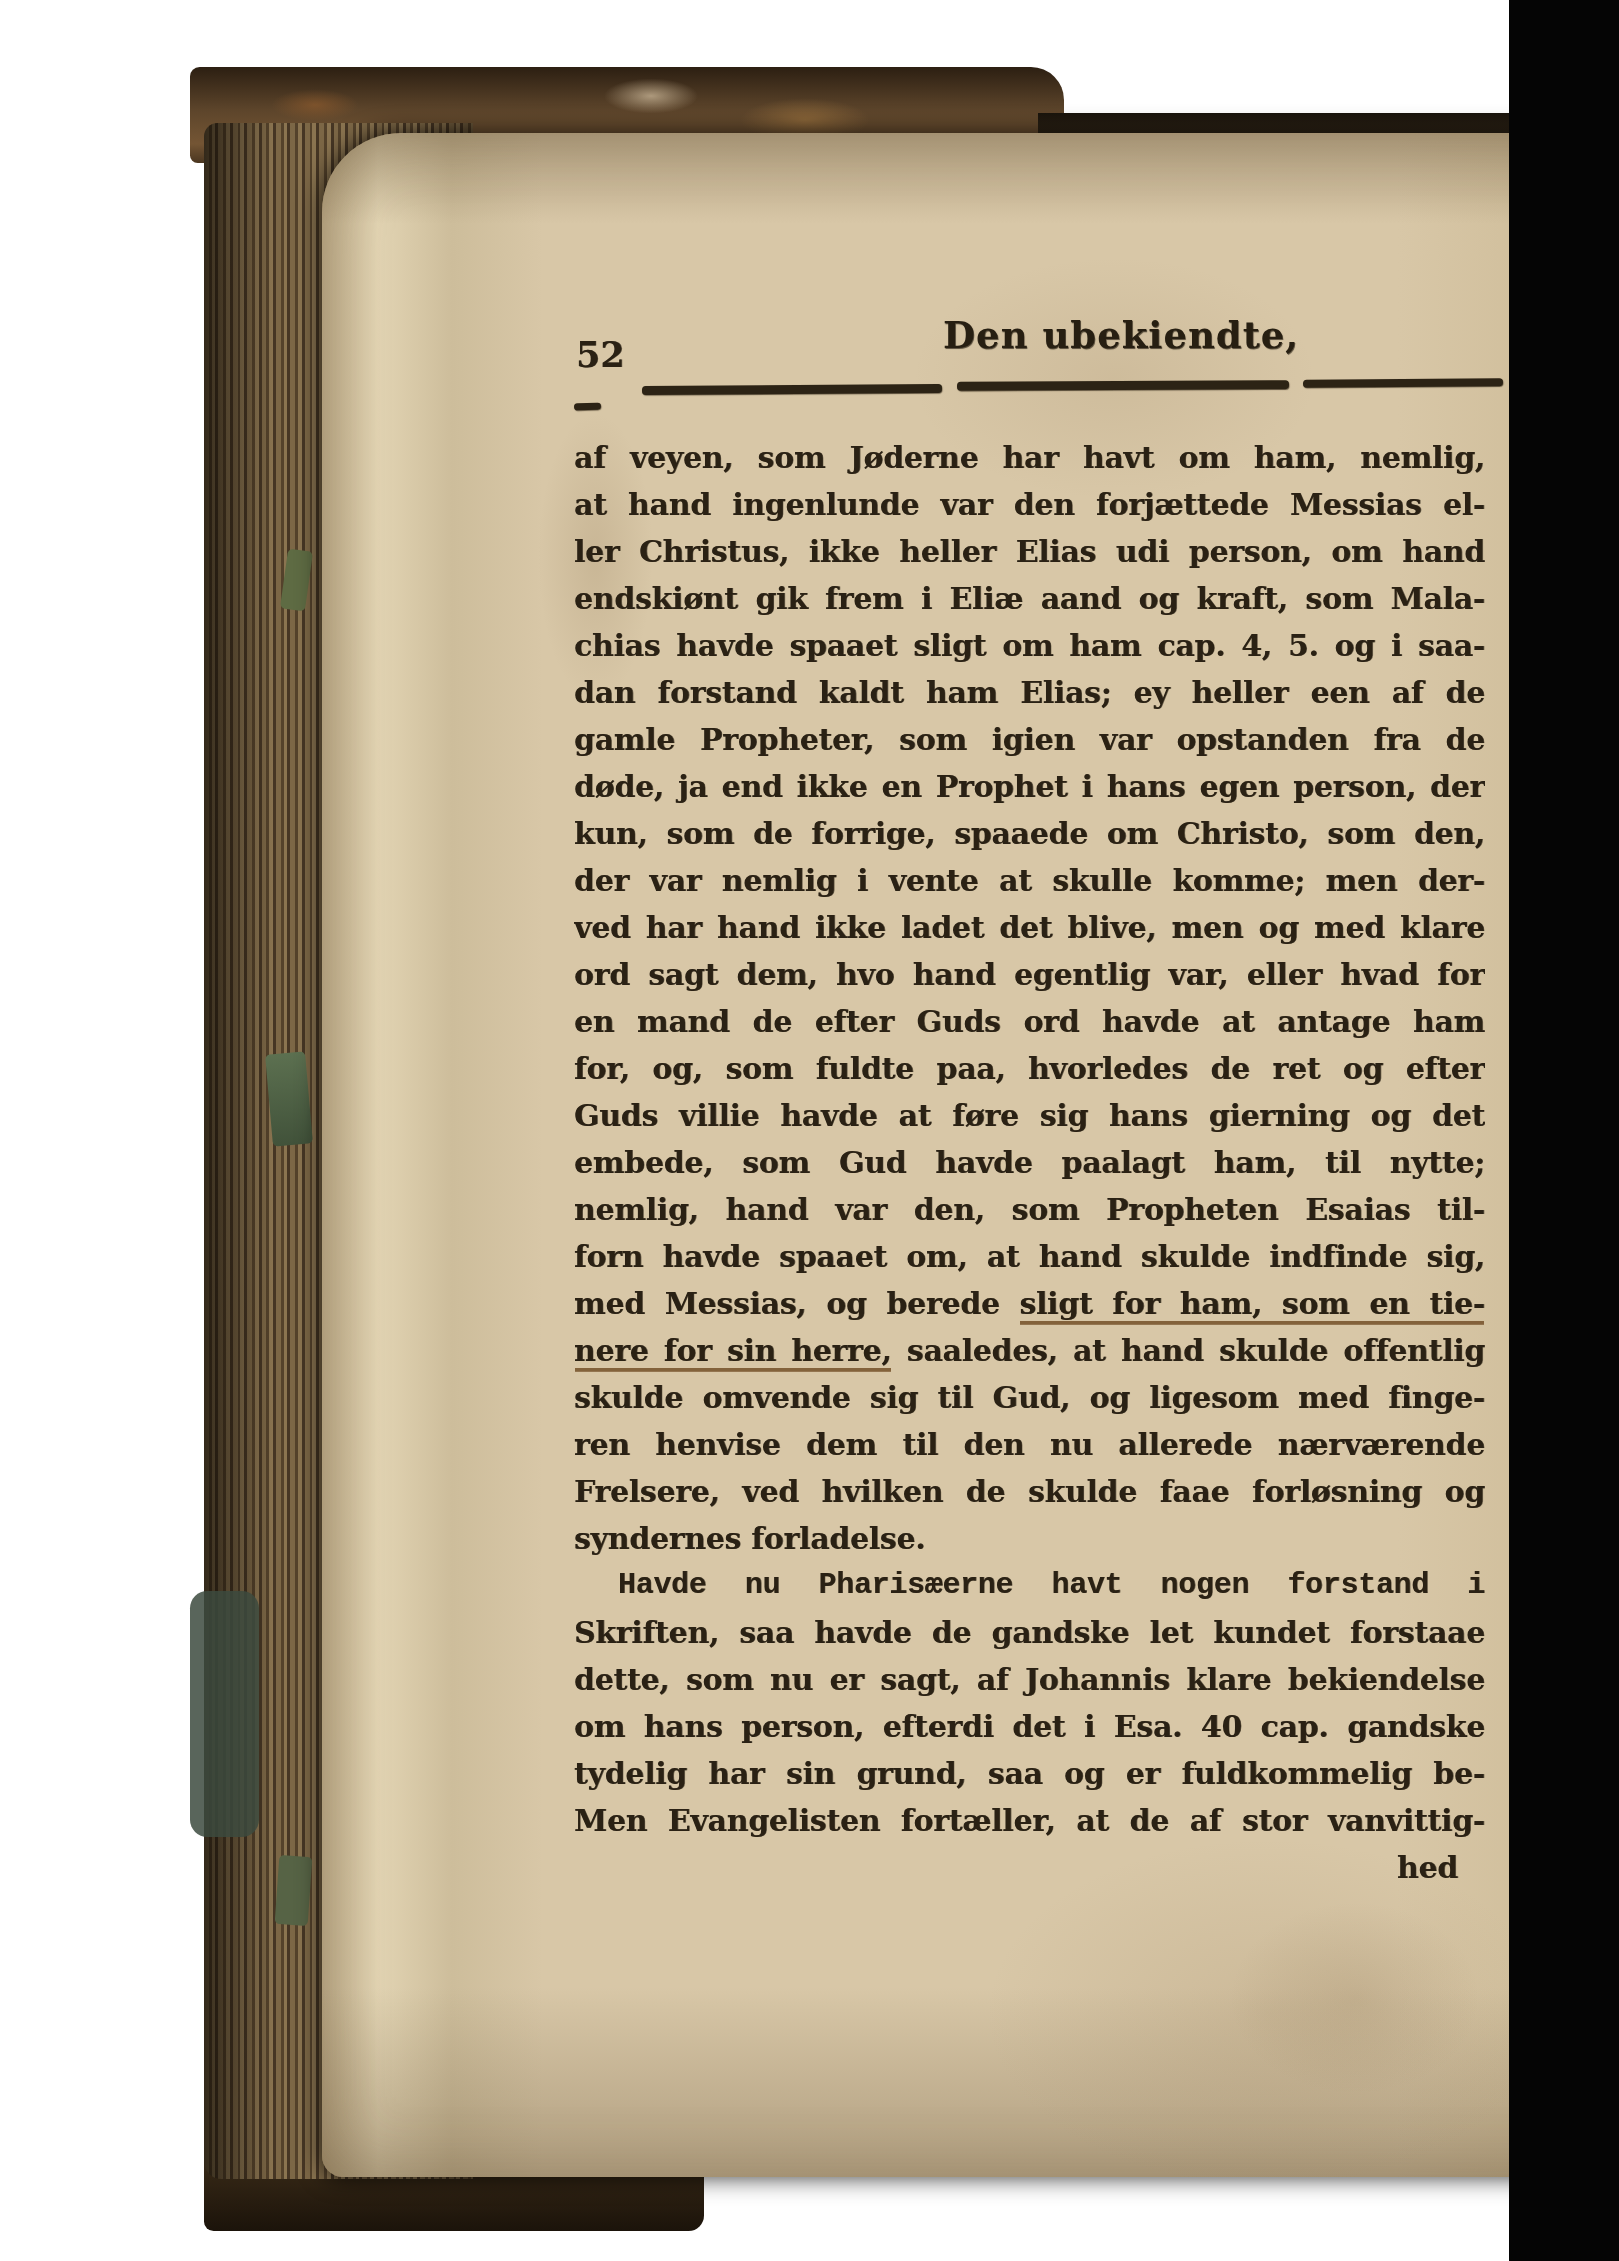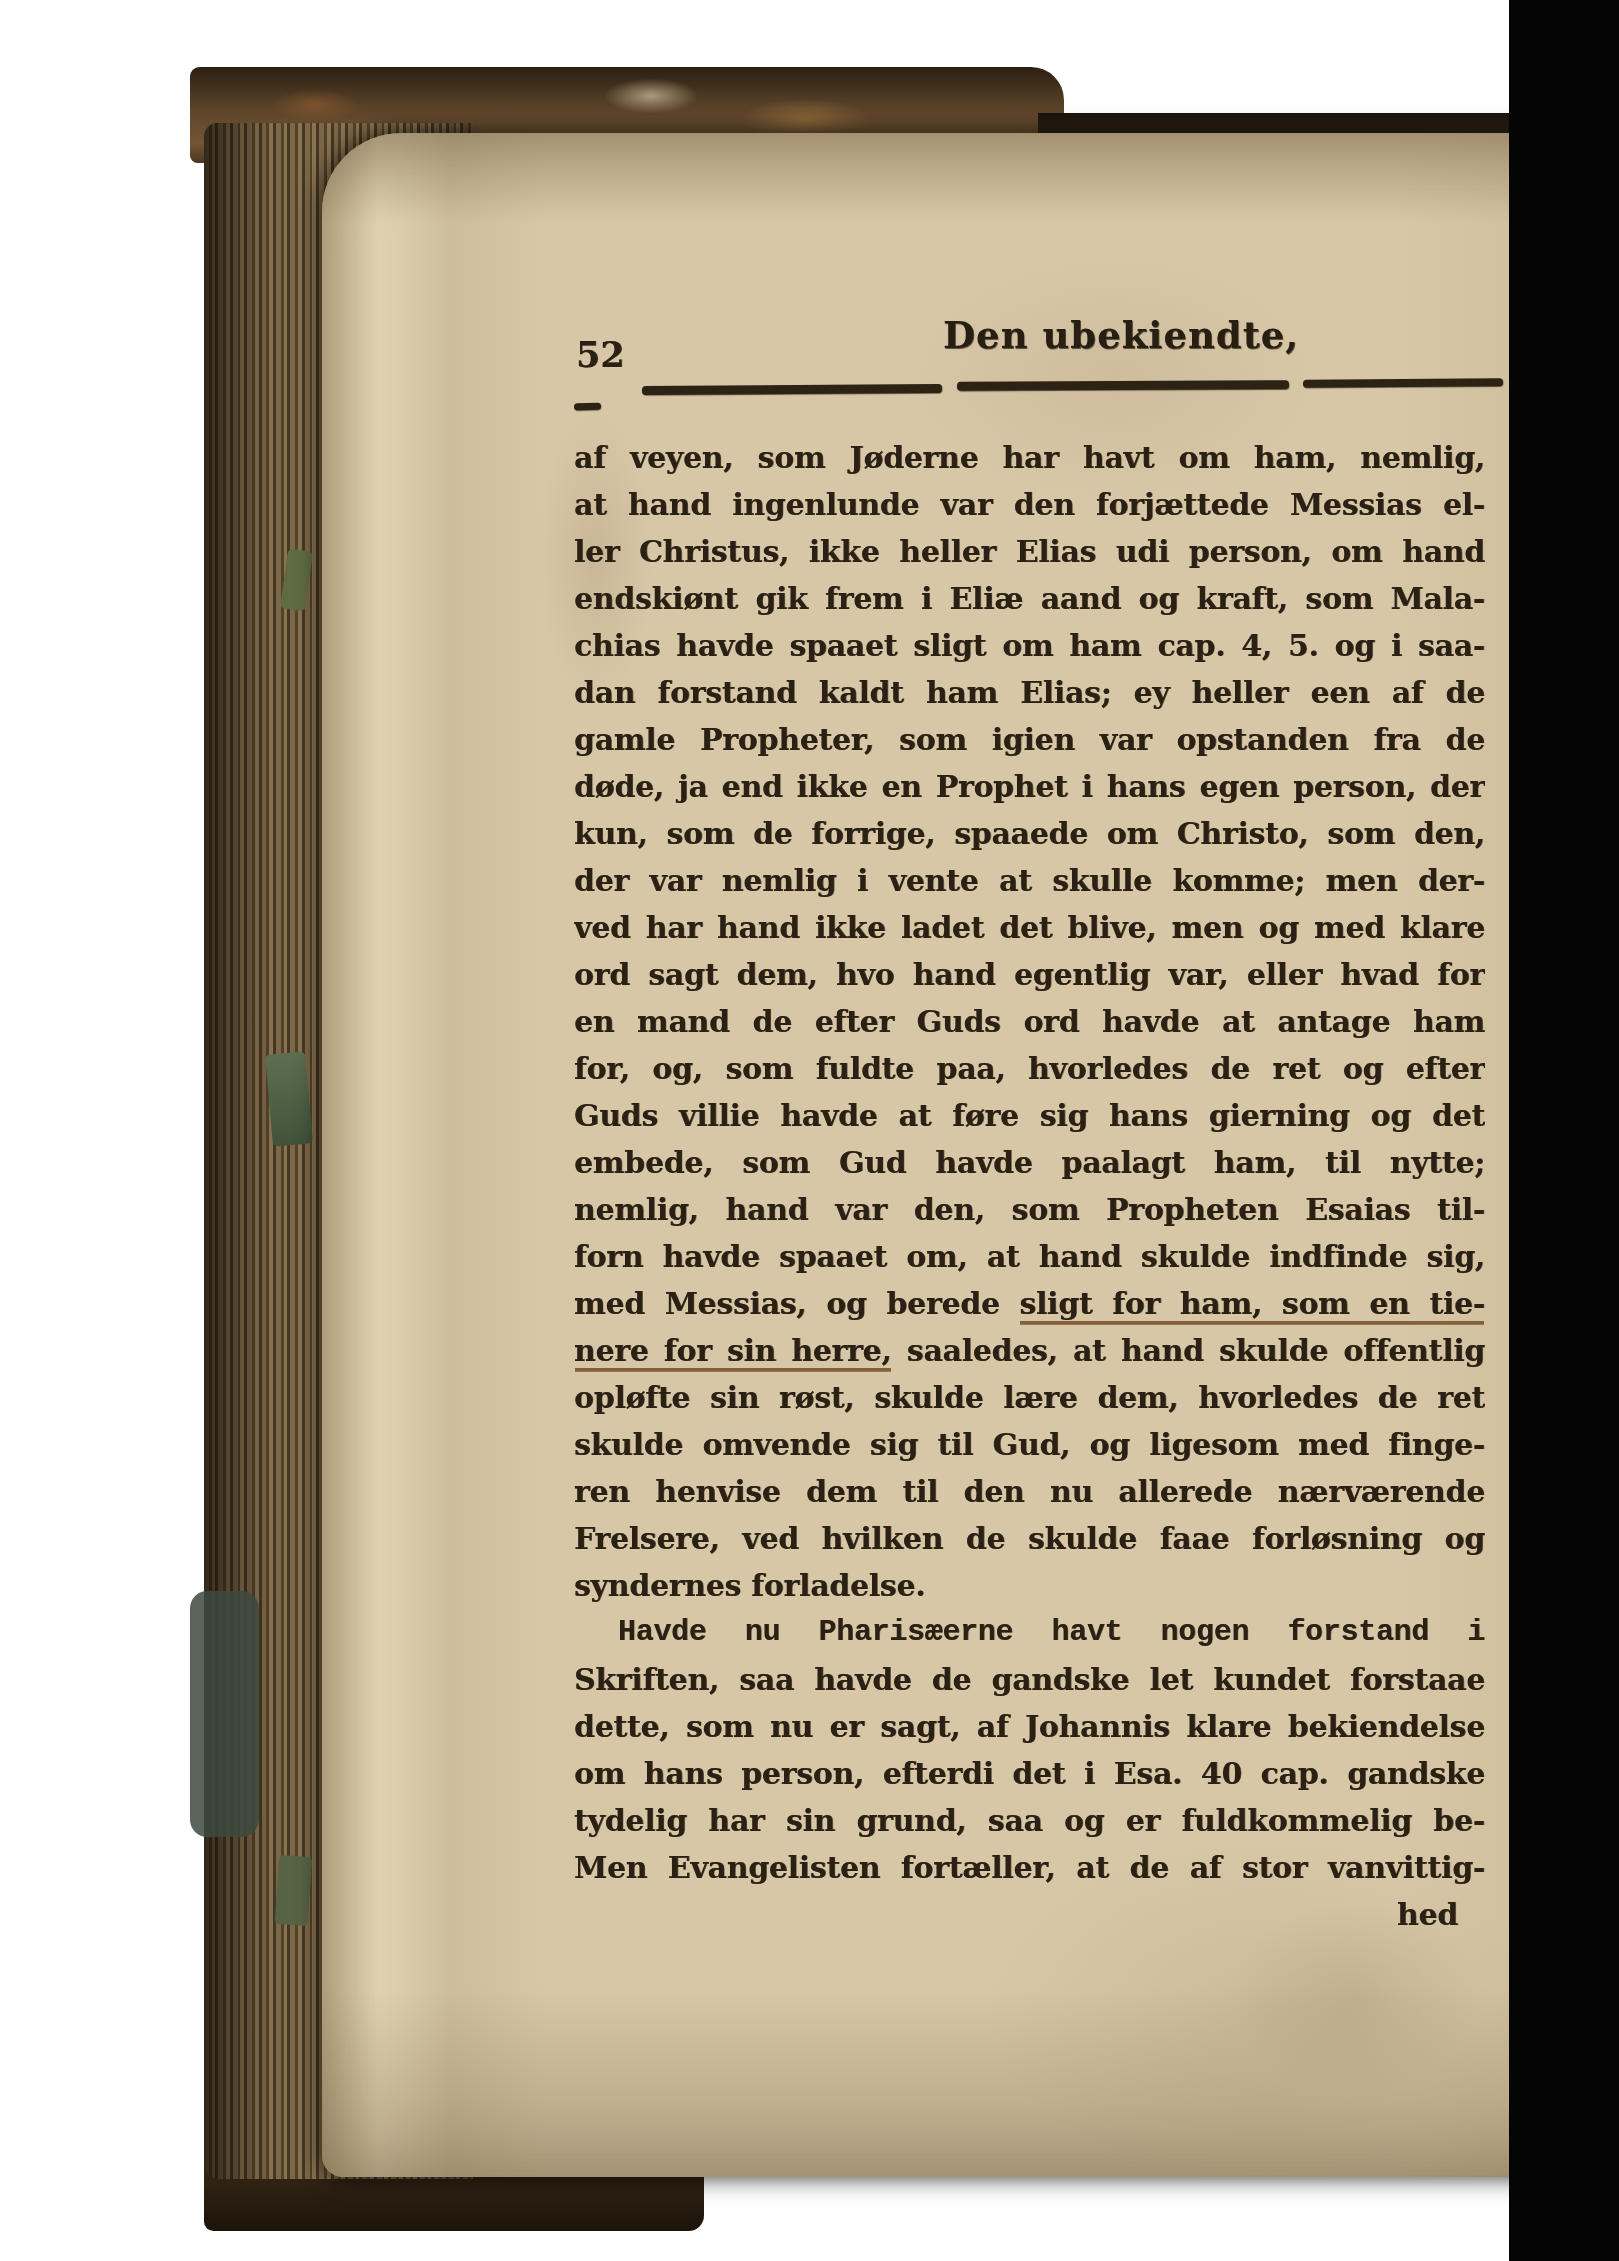--- a/index.html
+++ b/index.html
@@ -103,21 +103,20 @@
         <div class="line">ved har hand ikke ladet det blive, men og med klare</div>
         <div class="line">ord sagt dem, hvo hand egentlig var, eller hvad for</div>
         <div class="line">en mand de efter Guds ord havde at antage ham</div>
         <div class="line">for, og, som fuldte paa, hvorledes de ret og efter</div>
         <div class="line">Guds villie havde at føre sig hans gierning og det</div>
         <div class="line">embede, som Gud havde paalagt ham, til nytte;</div>
         <div class="line">nemlig, hand var den, som Propheten Esaias til-</div>
         <div class="line">forn havde spaaet om, at hand skulde indfinde sig,</div>
         <div class="line">med Messias, og berede <span class="ink-underline">sligt for ham, som en tie-</span></div>
         <div class="line"><span class="ink-underline">nere for sin herre,</span> saaledes, at hand skulde offentlig</div>
-        <div class="line">opløfte sin røst, skulde lære dem, hvorledes de ret</div>
         <div class="line">skulde omvende sig til Gud, og ligesom med finge-</div>
         <div class="line">ren henvise dem til den nu allerede nærværende</div>
         <div class="line">Frelsere, ved hvilken de skulde faae forløsning og</div>
         <div class="line endline">syndernes forladelse.</div>
       </div>
     <div>
         <div class="line indent">Havde nu Pharisæerne havt nogen forstand i</div>
         <div class="line">Skriften, saa havde de gandske let kundet forstaae</div>
         <div class="line">dette, som nu er sagt, af Johannis klare bekiendelse</div>
         <div class="line">om hans person, efterdi det i Esa. 40 cap. gandske</div>

